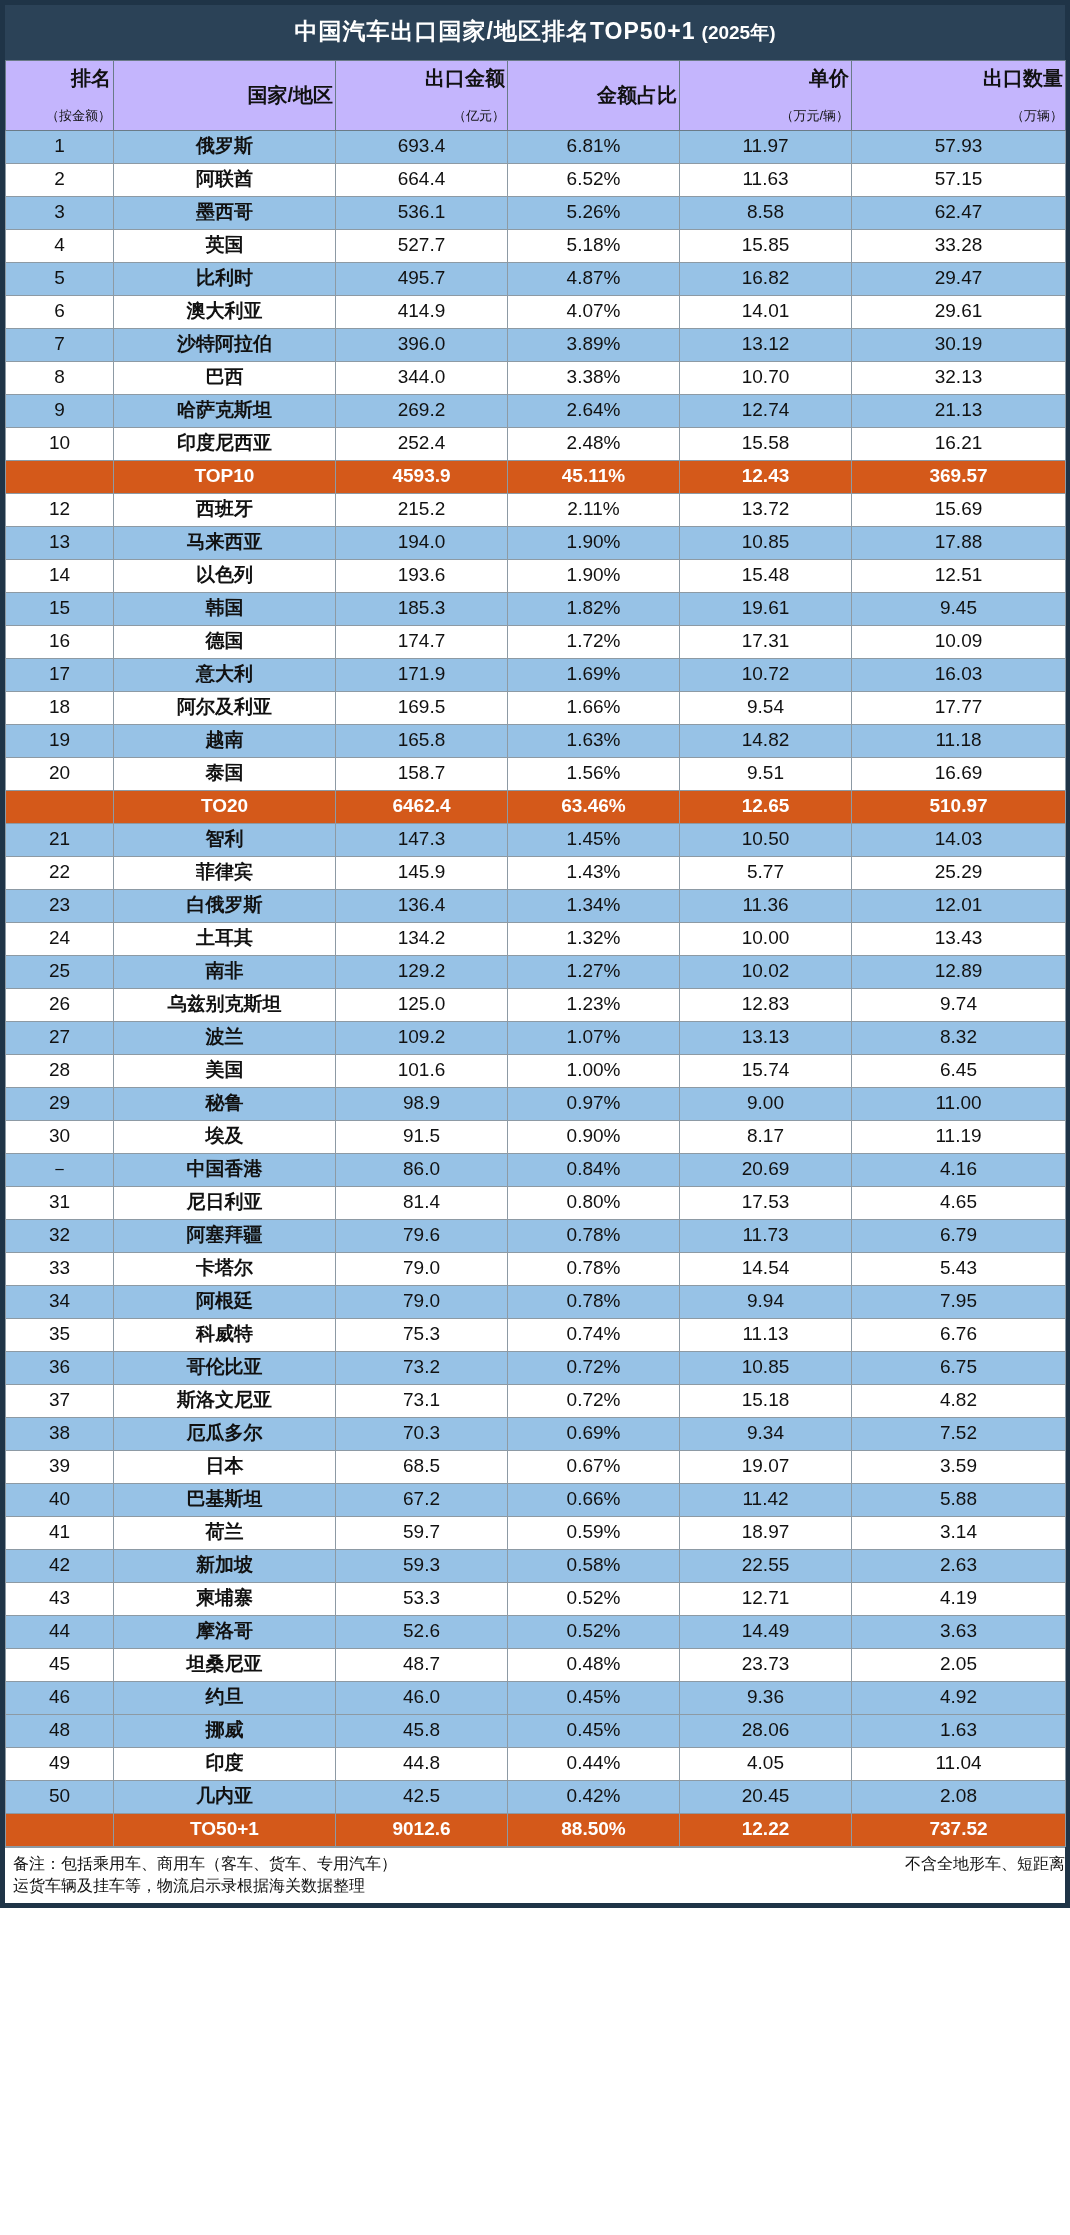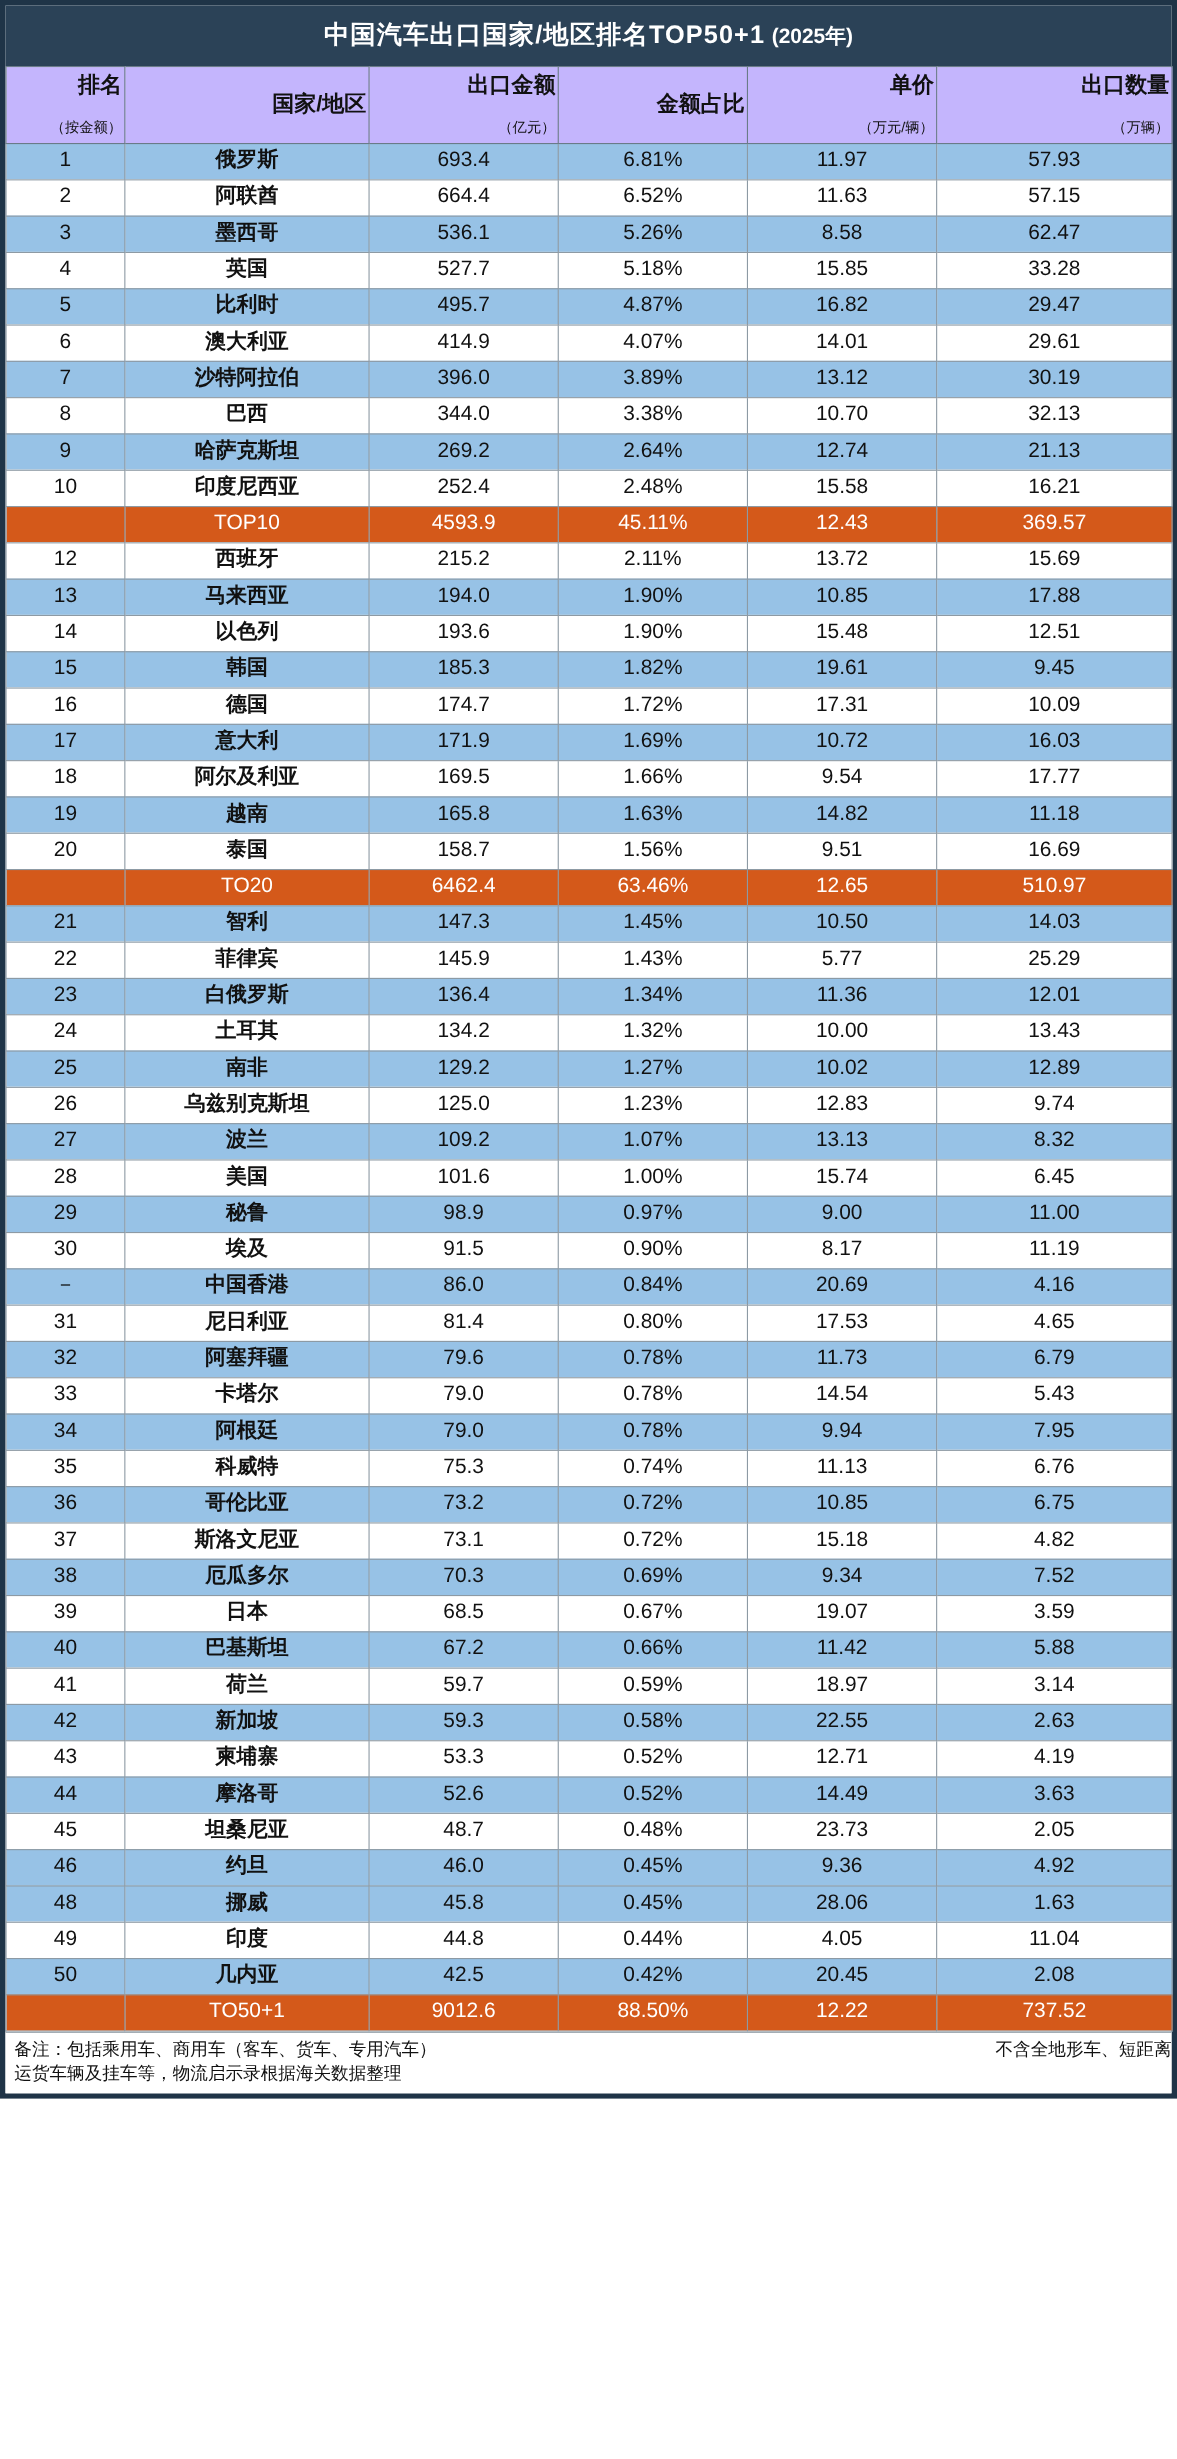--- a/index.html
+++ b/index.html
@@ -67,21 +67,21 @@
     font-size:19px;
     padding:2px 2px;
     height:28px;
     line-height:1.1;
   }
   tbody tr.odd td{background:#97c2e6;}
   tbody tr.even td{background:#ffffff;}
   tbody tr.sum td{
     background:#d4591a;
     color:#ffffff;
-    font-weight:normal;
+    font-weight:bold;
   }
   tbody td.name{font-weight:bold;}
   .footer{
     border-top:1px solid #8d9aa4;
     padding:5px 8px 7px 8px;
     font-size:16px;
     line-height:1.35;
     background:#ffffff;
     position:relative;
   }

